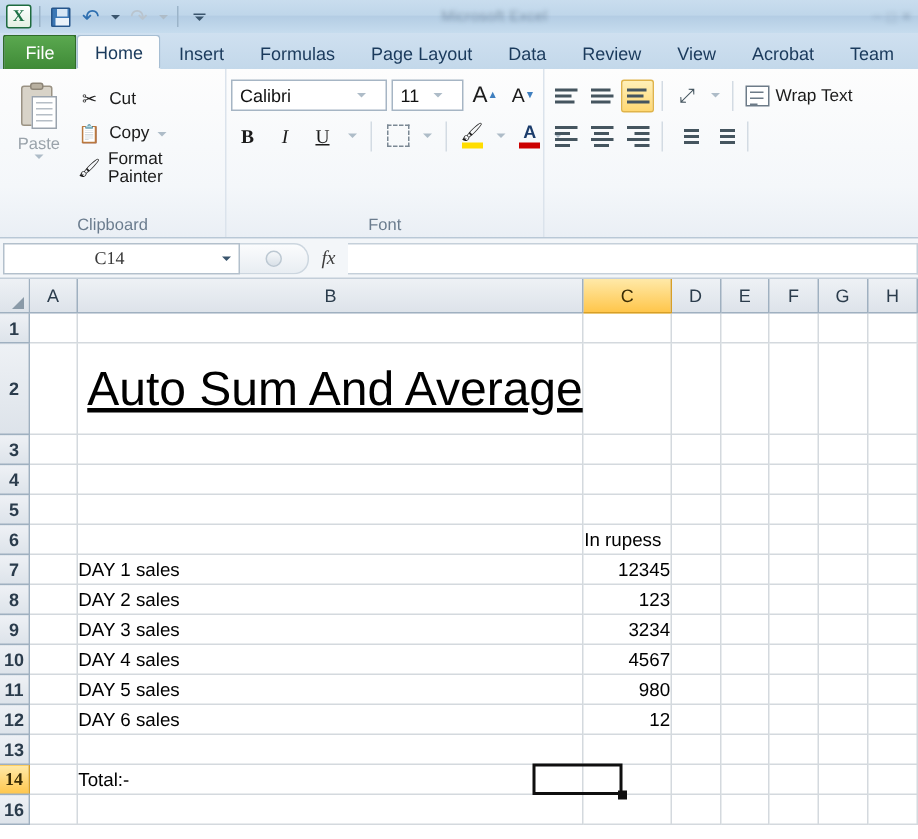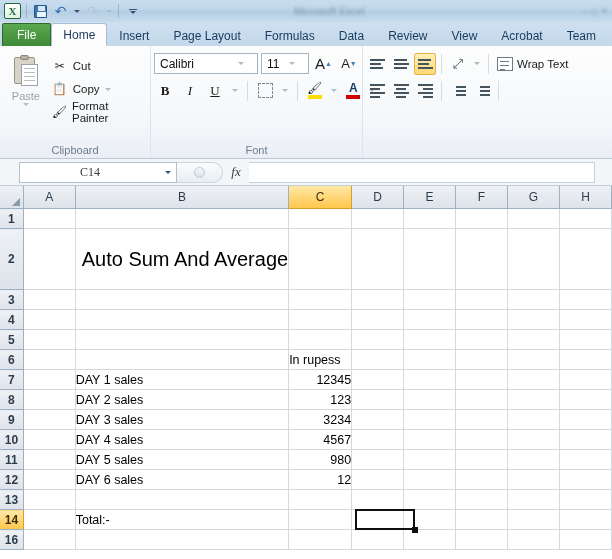--- a/index.html
+++ b/index.html
@@ -128,21 +128,21 @@
   .wrap-ic { width: 16px; height: 14px; border: 1px solid #6d7b88; background: #fff; position: relative; }
   .wrap-ic i { position: absolute; left: 2px; height: 1px; background: #6d7b88; width: 9px; }
   .merge-ic { width: 17px; height: 13px; border: 1px solid #5c83a8; background: #cfe0f0; display:flex; align-items:center; justify-content:center; font-size:7px; color:#2e5madrid; }
   .indent-ic { width: 16px; height: 14px; position: relative; }
   .indent-ic i { position:absolute; right:0; height:2px; background:#45555f; width:10px; }
   .orient-ic { font-size: 13px; color: #45555f; }
 
   
   .formulabar {
     flex: 0 0 27px; height: 27px; display: flex; align-items: center;
-    background: #f3f6f9; border-bottom: 1px solid #c3ced9; padding: 2px 17px;
+    background: #f3f6f9; border-bottom: 1px solid #c3ced9; padding: 2px 0;
   }
   .namebox {
     width: 158px; height: 21px; margin-left: 2px; background: #fff; border: 1px solid #b3c0cc;
     display: flex; align-items: center; position: relative;
   }
   .namebox .nb-val { flex: 1; text-align: center; font-size: 12px; color: #3a3a3a; font-family:"Liberation Serif", serif; }
   .namebox .nb-caret { width: 16px; display: flex; align-items: center; justify-content: center; }
   .fx-zone { display: flex; align-items: center; height: 21px; }
   .cancel-enter {
     width: 46px; height: 21px; display: flex; align-items: center; justify-content: center;
@@ -175,30 +175,30 @@
     background: linear-gradient(to bottom,#ffe9a8,#ffc64b);
     border-right: 1px solid #d79f27; border-bottom: 1px solid #d79f27; color: #3a2c05;
   }
   .rowhead {
     width: 26px; background: linear-gradient(to bottom,#eef1f5,#dde3ea);
     border-right: 1px solid #9fb0c0; border-bottom: 1px solid #9fb0c0;
     font-size: 12px; color: #2b3c4c; text-align: center; vertical-align: middle;
   }
   .rowhead.sel {
     background: linear-gradient(to bottom,#ffe9a8,#ffc64b);
-    border-right: 1px solid #d79f27; color: #3a2c05;
+    border-right: 1px solid #d79f27; color: #3a2c05; font-family: Liberation Serif, serif;
   }
   td.cell {
     border-right: 1px solid #d4d9de; border-bottom: 1px solid #d4d9de;
     font-size: 12.5px; color: #000; padding: 0 3px; vertical-align: middle;
     white-space: nowrap; overflow: visible;
   }
   td.cell.right { text-align: right; }
   td.cell.bigtitle {
-    font-size: 20px; line-height: 1; color: #000; padding-left: 6px; overflow: visible;
+    font-size: 32px; line-height: 1; color: #000; padding-left: 6px; overflow: visible; text-decoration: underline;
   }
   .sel-box {
     position: absolute; border: 2px solid #0f0f0f; pointer-events: none; z-index: 5;
   }
   .fill-handle {
     position: absolute; width: 6px; height: 6px; background: #0f0f0f; z-index: 6;
   }
 </style>
 </head>
 <body>
@@ -231,22 +231,22 @@
       </div>
     </div>
     <div class="title-text">Microsoft Excel</div>
     <div class="win-btns">─ ◻ ✕</div>
   </div>
 
   <div class="tabstrip">
     <div class="tab file">File</div>
     <div class="tab active">Home</div>
     <div class="tab">Insert</div>
+    <div class="tab">Formulas</div>
     <div class="tab">Page Layout</div>
-    <div class="tab">Formulas</div>
     <div class="tab">Data</div>
     <div class="tab">Review</div>
     <div class="tab">View</div>
     <div class="tab">Acrobat</div>
     <div class="tab">Team</div>
   </div>
 
   <div class="ribbon">
 
     <div class="group g-clipboard">

